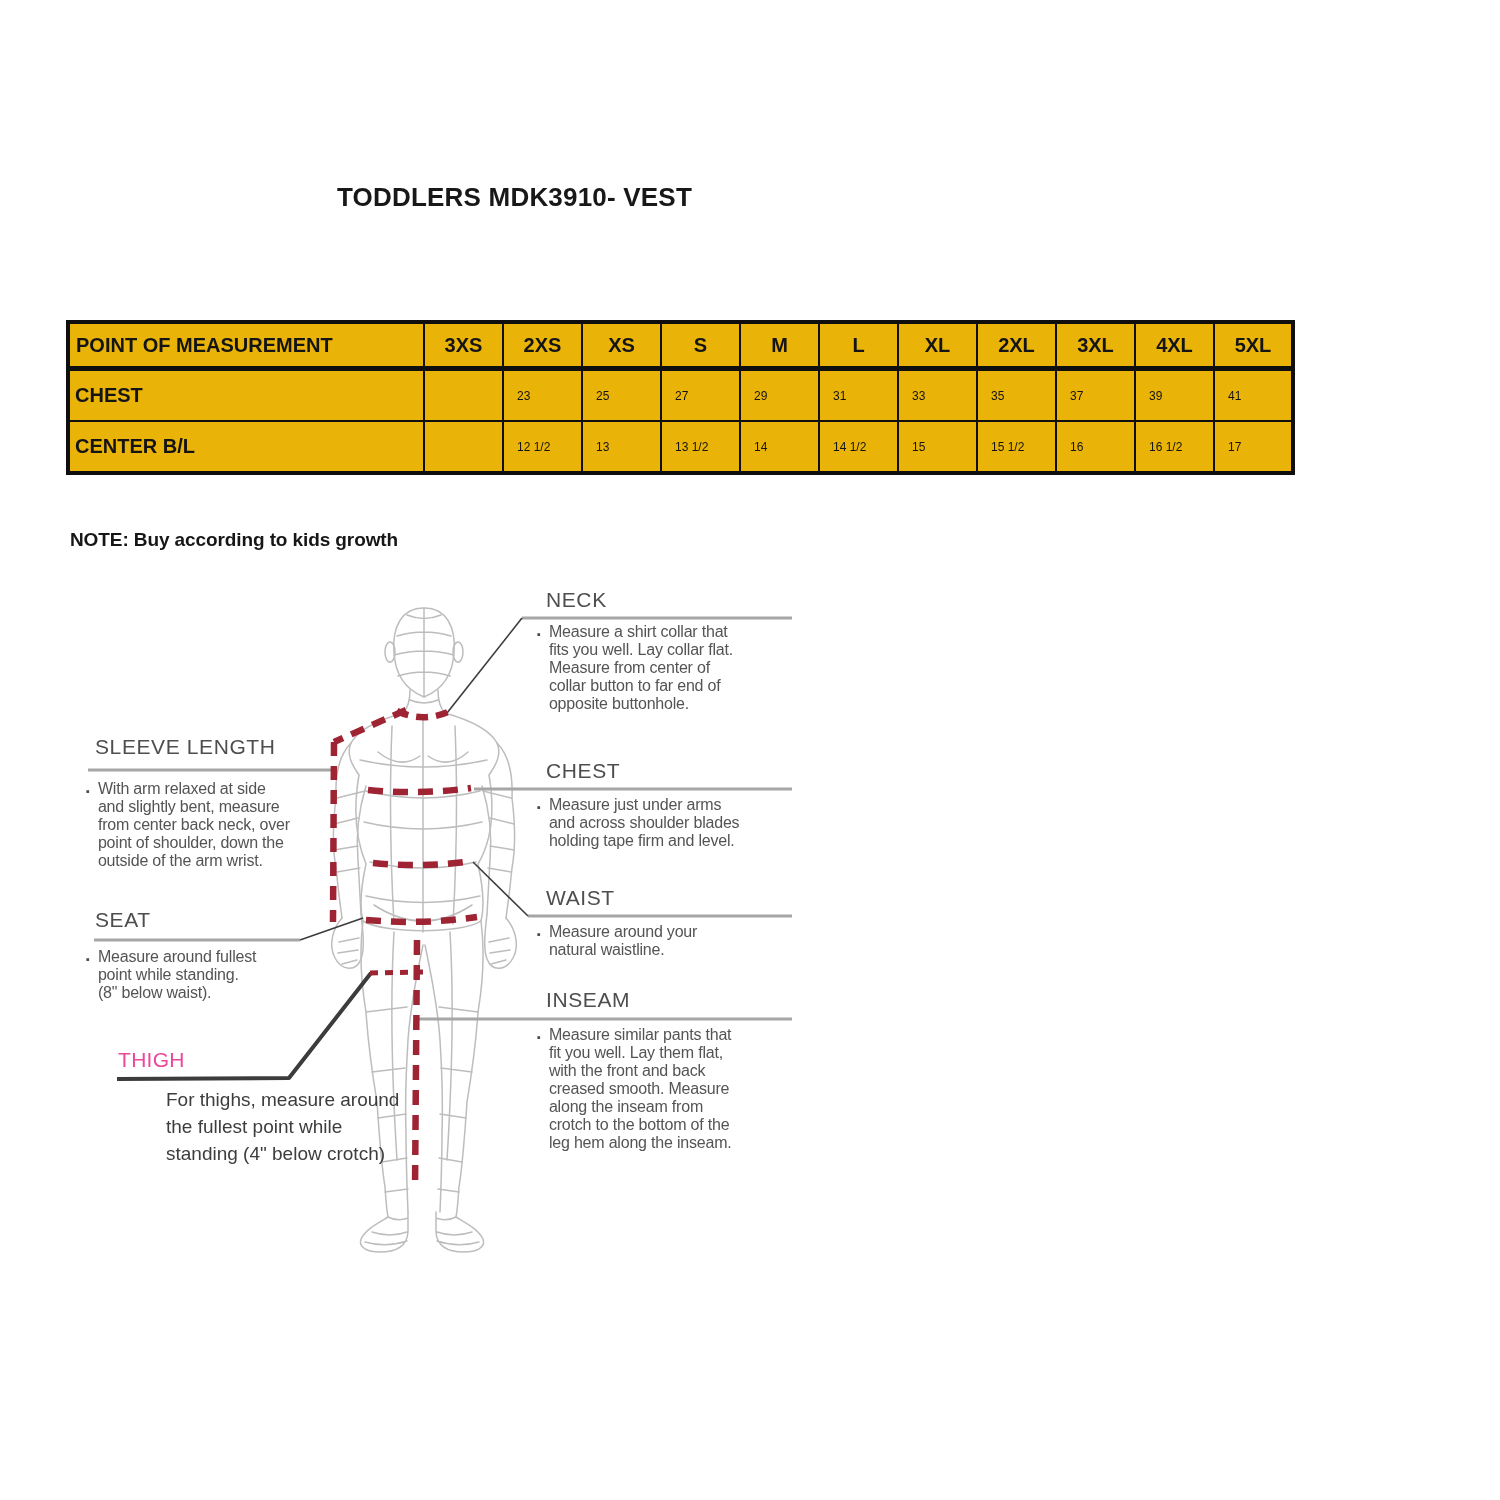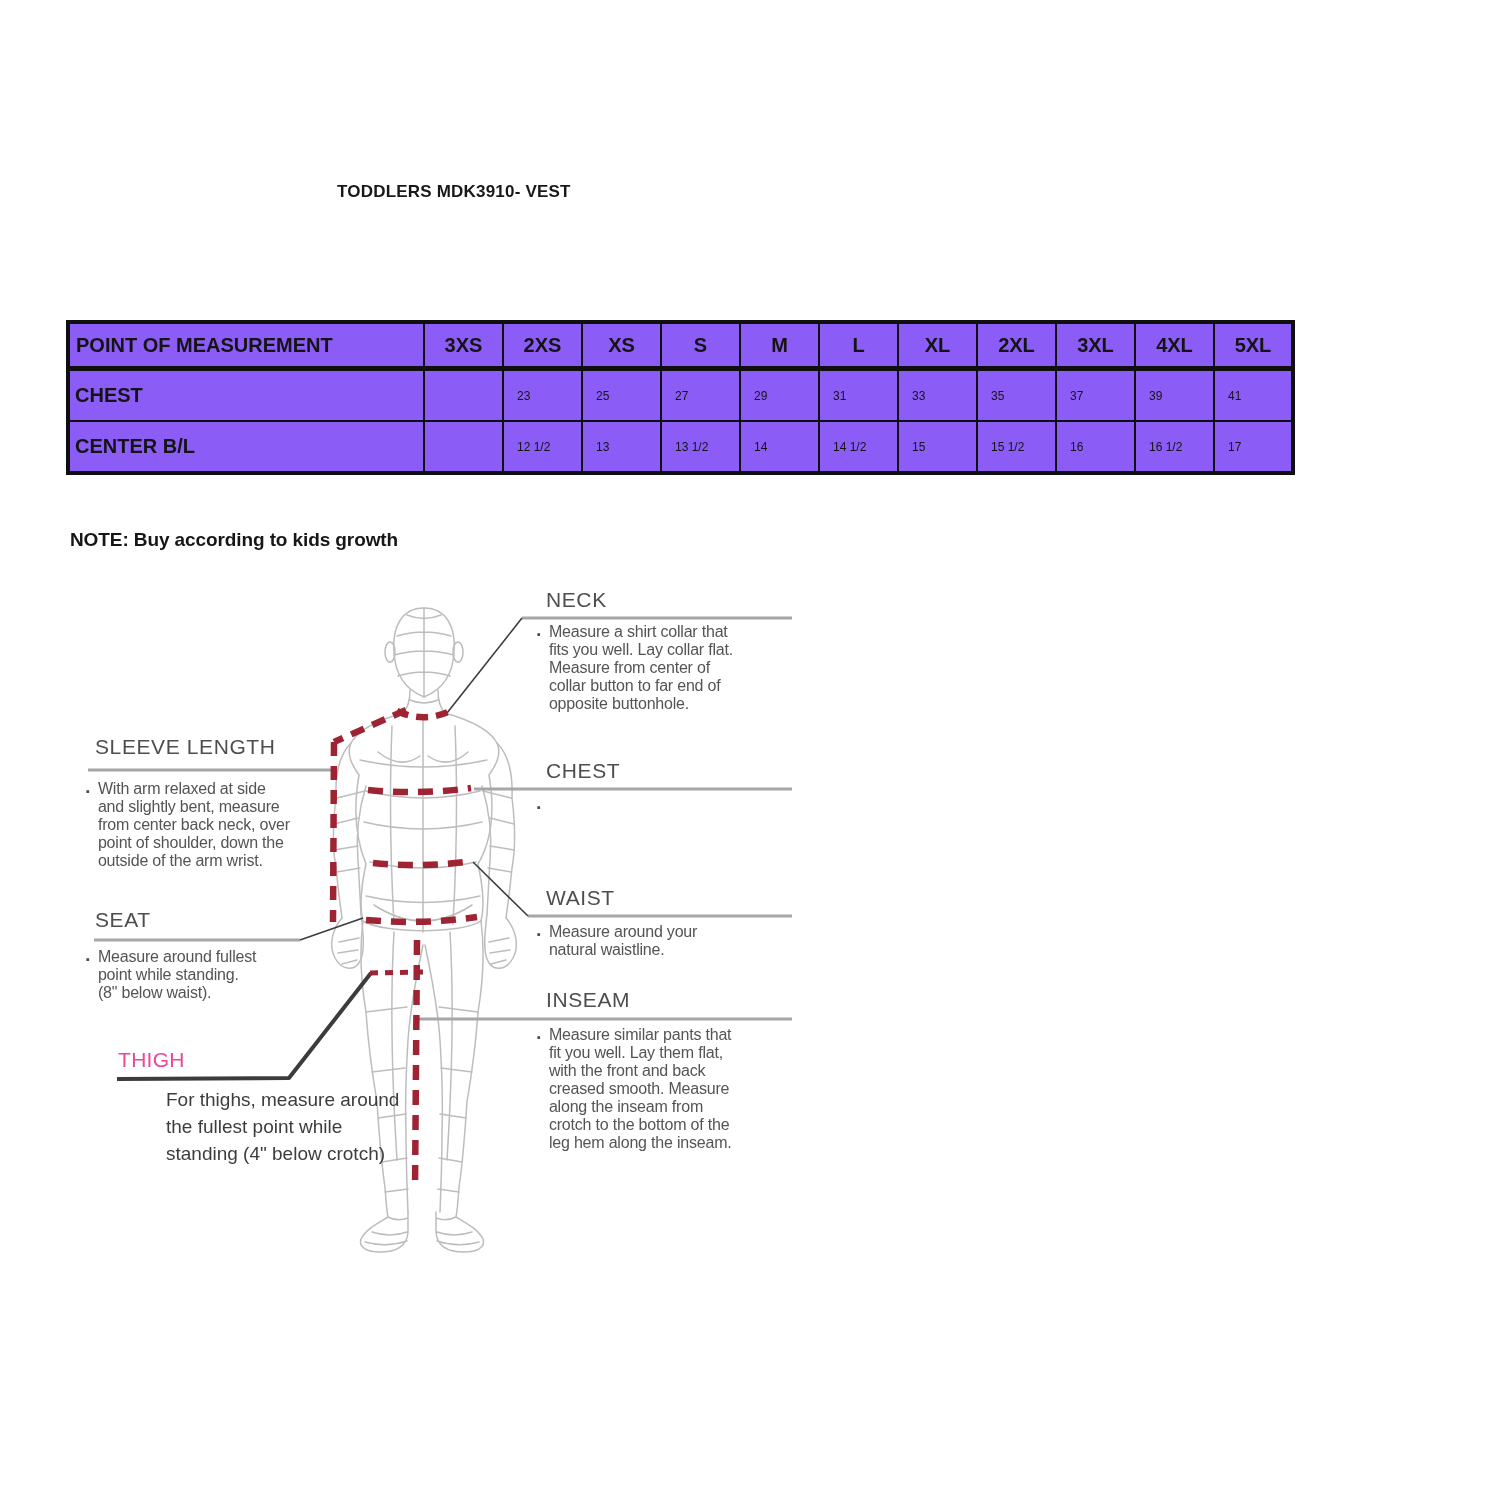--- a/index.html
+++ b/index.html
@@ -1,23 +1,23 @@
 <!DOCTYPE html>
 <html><head>
 <meta charset="utf-8">
 <style>
   html,body{margin:0;padding:0;background:#fff;}
   #page{position:relative;width:1500px;height:1500px;background:#ffffff;overflow:hidden;
         font-family:"Liberation Sans",sans-serif;color:#141414;}
 
-  .title{position:absolute;left:337px;top:182px;font-size:17px;font-weight:bold;
+  .title{position:absolute;left:337px;top:182px;font-size:26px;font-weight:bold;
          letter-spacing:0.2px;color:#181818;}
 
   table.size{position:absolute;left:66px;top:320px;width:1225px;border-collapse:collapse;
-             table-layout:fixed;background:#8b5cf6;}
+             table-layout:fixed;background:#eab308;}
   table.size,table.size th,table.size td{border:2.5px solid #0f0f0f;}
   table.size{border:4px solid #0f0f0f;}
   table.size th{border-bottom:5px solid #0f0f0f;height:42px;font-size:20px;font-weight:bold;
                 text-align:center;padding:0;}
   table.size th.pom{text-align:left;padding-left:6px;}
   table.size td{height:49px;font-size:12px;font-weight:normal;text-align:left;
                 padding:0 0 0 13px;}
   table.size td.rowlabel{font-weight:bold;padding-left:5px;font-size:20px;}
 
   .note{position:absolute;left:70px;font-size:19px;font-weight:bold;color:#161616;
@@ -204,20 +204,23 @@
     <span class="lines">Measure a shirt collar that
 fits you well. Lay collar flat.
 Measure from center of
 collar button to far end of
 opposite buttonhole.</span>
   </div>
 
   <div class="ghead" style="left:546px;top:759px;">CHEST</div>
   <div class="gtext" style="left:537px;top:796px;width:250px;">
     <span class="bullet">▪</span>
+    <span class="lines">Measure just under arms
+and across shoulder blades
+holding tape firm and level.</span>
   </div>
 
   <div class="ghead" style="left:546px;top:886px;">WAIST</div>
   <div class="gtext" style="left:537px;top:923px;width:230px;">
     <span class="bullet">▪</span>
     <span class="lines">Measure around your
 natural waistline.</span>
   </div>
 
   <div class="ghead" style="left:546px;top:988px;">INSEAM</div>

